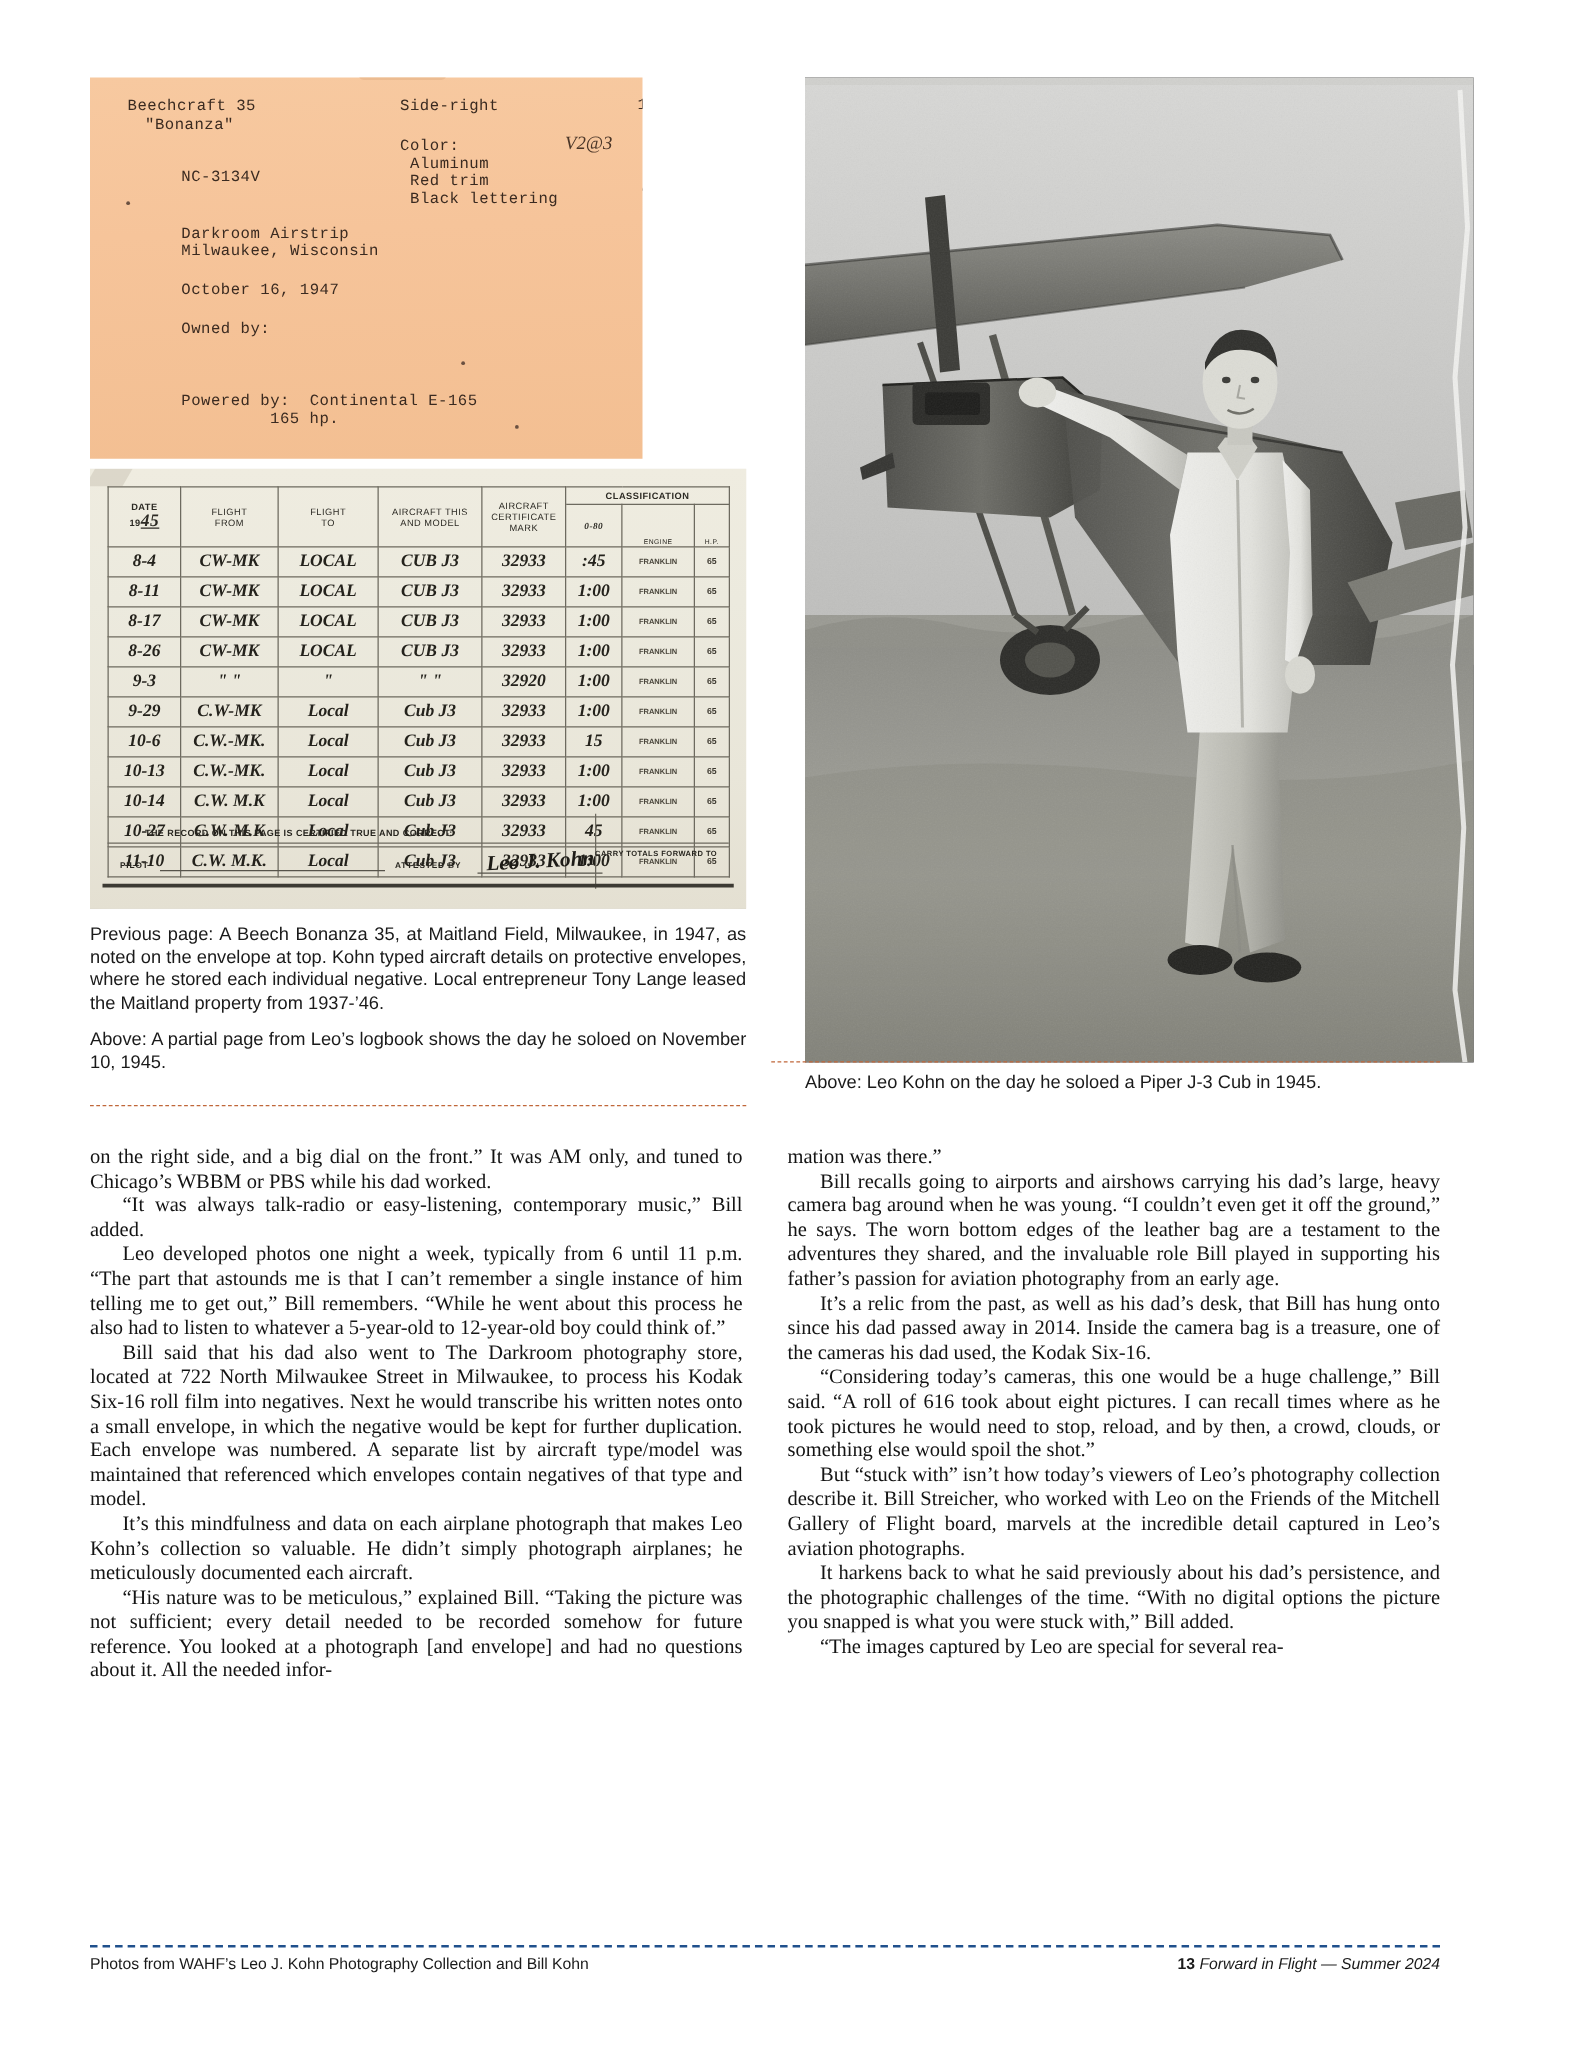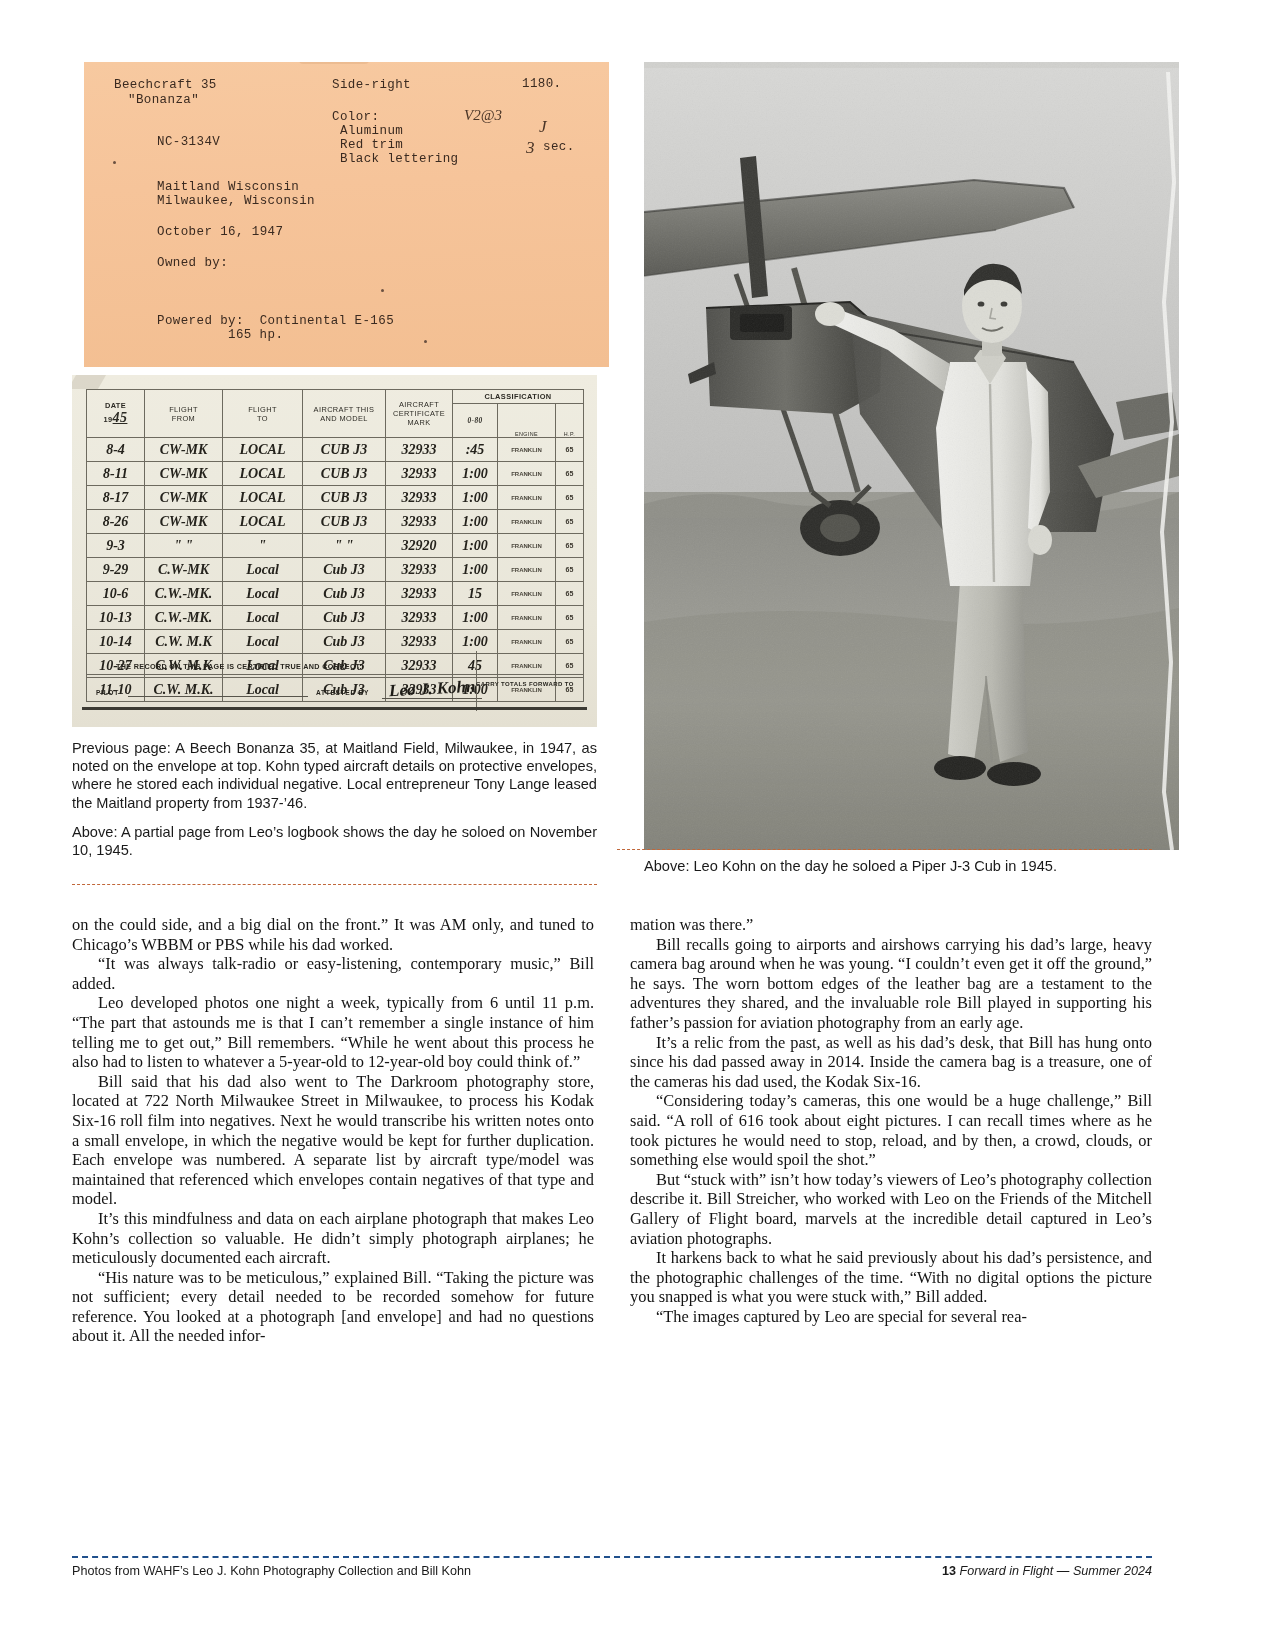--- a/index.html
+++ b/index.html
@@ -26,25 +26,24 @@
   
   .left-fig{
     position:absolute;
     left:0; top:0;
     width:525px;
   }
 
   
   .envelope{
     position:relative;
-    width:525px;height:305px;
+    width:442px;height:305px;
     background:linear-gradient(178deg,#f7c9a0 0%, #f6c49a 40%, #f3bf92 100%);
     box-sizing:border-box;
     overflow:hidden;
-    margin-left:12px;
   }
   .env-type{
     position:absolute;
     font-family:"Liberation Mono","DejaVu Sans Mono",monospace;
     font-size:12.5px;
     color:#3a2a20;
     letter-spacing:0.4px;
     line-height:15px;
     white-space:pre;
   }
@@ -260,21 +259,21 @@
     <div class="left-fig">
 
       <div class="envelope">
         <div class="env-topnotch"></div>
 
         <div class="env-type" style="left:30px;top:16px;">Beechcraft 35</div>
         <div class="env-type" style="left:44px;top:31px;">"Bonanza"</div>
         <div class="env-type" style="left:73px;top:73px;">NC-3134V</div>
         <div class="env-dot" style="left:29px;top:99px;"></div>
 
-        <div class="env-type" style="left:73px;top:118px;">Maitland Wisconsin</div>
+        <div class="env-type" style="left:73px;top:118px;">Darkroom Airstrip</div>
         <div class="env-type" style="left:73px;top:132px;">Milwaukee, Wisconsin</div>
         <div class="env-type" style="left:73px;top:163px;">October 16, 1947</div>
         <div class="env-type" style="left:73px;top:194px;">Owned by:</div>
 
         <div class="env-type" style="left:73px;top:252px;">Powered by:  Continental E-165</div>
         <div class="env-type" style="left:144px;top:266px;">165 hp.</div>
 
         <div class="env-type" style="left:248px;top:16px;">Side-right</div>
         <div class="env-type" style="left:248px;top:48px;">Color:</div>
         <div class="env-type" style="left:256px;top:62px;">Aluminum</div>
@@ -585,21 +584,21 @@
         </svg>
       </div>
       <div class="photo-cap">Above: Leo Kohn on the day he soloed a Piper J-3 Cub in 1945.</div>
     </div>
   </div>
 
   <div class="rule-dashed" style="left:72px;top:884px;width:525px;"></div>
   <div class="rule-dashed" style="left:617px;top:849px;width:535px;"></div>
 
   <div class="body-col" id="body-left" style="left:72px; top:915px;">
-      <p>on the could side, and a big dial on the front.” It was AM only, and tuned to Chicago’s WBBM or PBS while his dad worked.</p>
+      <p>on the right side, and a big dial on the front.” It was AM only, and tuned to Chicago’s WBBM or PBS while his dad worked.</p>
       <p class="ind">“It was always talk-radio or easy-listening, contemporary music,” Bill added.</p>
       <p class="ind">Leo developed photos one night a week, typically from 6 until 11 p.m. “The part that astounds me is that I can’t remember a single instance of him telling me to get out,” Bill remembers. “While he went about this process he also had to listen to whatever a 5-year-old to 12-year-old boy could think of.”</p>
       <p class="ind">Bill said that his dad also went to The Darkroom photography store, located at 722 North Milwaukee Street in Milwaukee, to process his Kodak Six-16 roll film into negatives. Next he would transcribe his written notes onto a small envelope, in which the negative would be kept for further duplication. Each envelope was numbered. A separate list by aircraft type/model was maintained that referenced which envelopes contain negatives of that type and model.</p>
       <p class="ind">It’s this mindfulness and data on each airplane photograph that makes Leo Kohn’s collection so valuable. He didn’t simply photograph airplanes; he meticulously documented each aircraft.</p>
       <p class="ind">“His nature was to be meticulous,” explained Bill. “Taking the picture was not sufficient; every detail needed to be recorded somehow for future reference. You looked at a photograph [and envelope] and had no questions about it. All the needed infor-</p>
     </div>
   <div class="body-col" id="body-right" style="left:630px;top:915px;">
       <p>mation was there.”</p>
       <p class="ind">Bill recalls going to airports and airshows carrying his dad’s large, heavy camera bag around when he was young. “I couldn’t even get it off the ground,” he says. The worn bottom edges of the leather bag are a testament to the adventures they shared, and the invaluable role Bill played in supporting his father’s passion for aviation photography from an early age.</p>
       <p class="ind">It’s a relic from the past, as well as his dad’s desk, that Bill has hung onto since his dad passed away in 2014. Inside the camera bag is a treasure, one of the cameras his dad used, the Kodak Six-16.</p>

